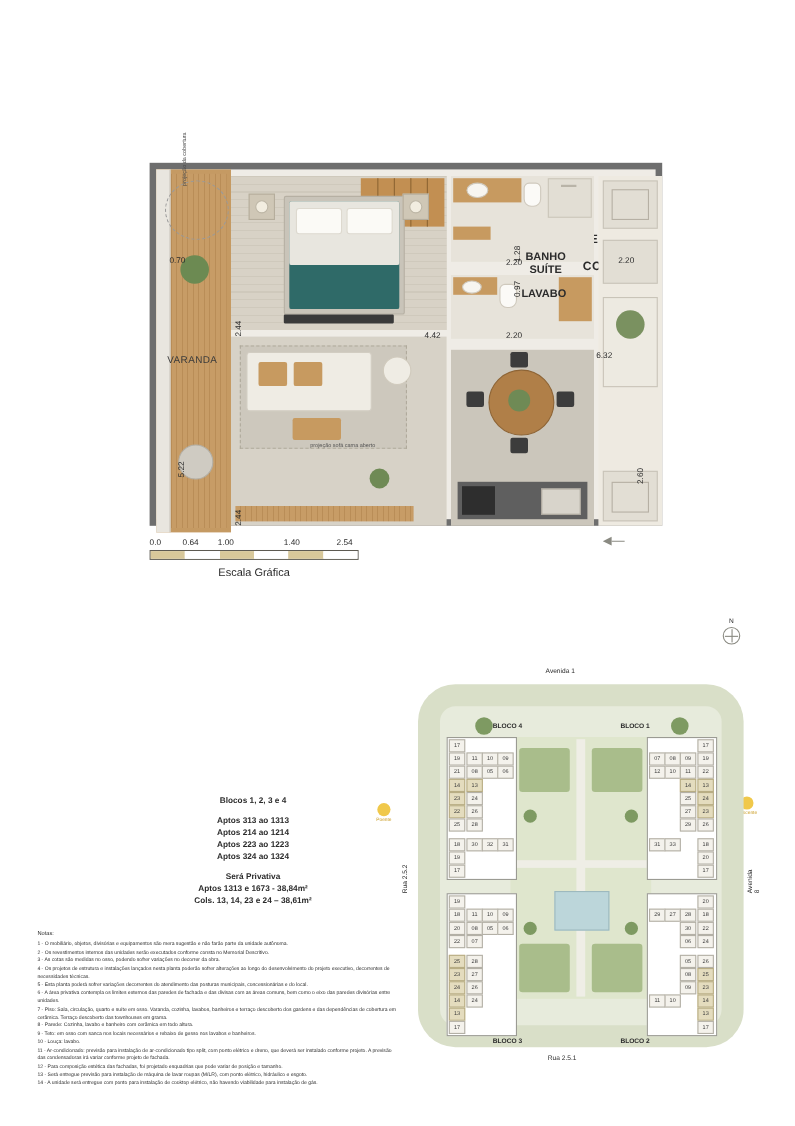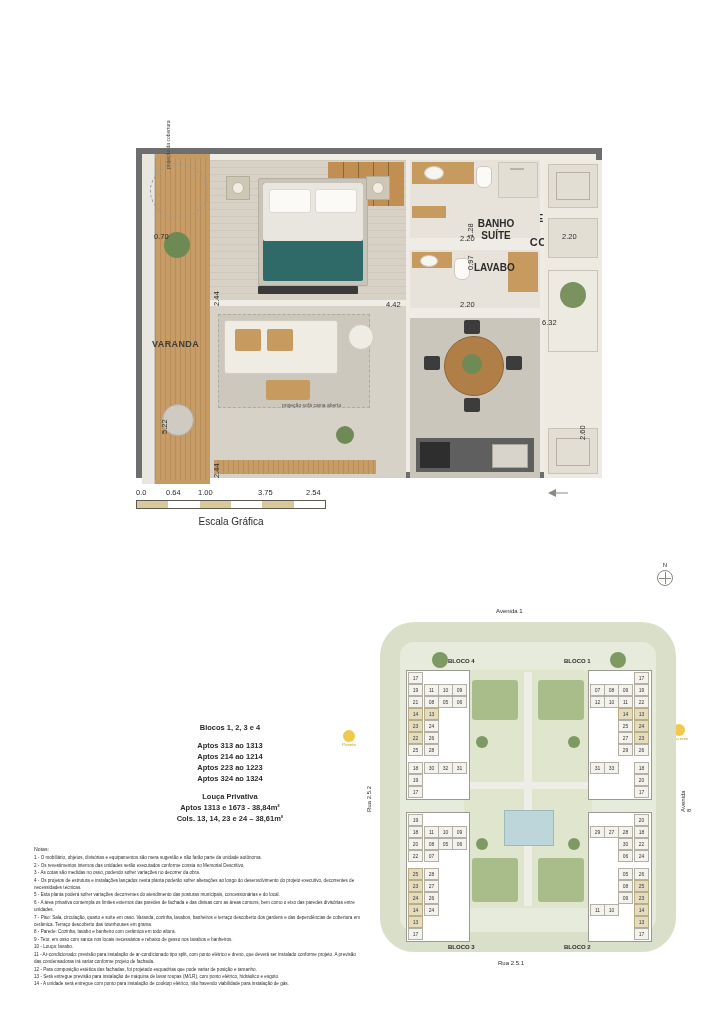--- a/index.html
+++ b/index.html
@@ -8,21 +8,21 @@
   
   #floorplan{position:absolute;left:136px;top:148px;width:466px;height:330px;}
   .fp-outer{position:absolute;inset:0;background:#6e6e6e;}
   .fp-inner{position:absolute;left:6px;top:6px;right:6px;bottom:6px;background:#efece6;}
 
   
   .varanda{position:absolute;left:0;top:0;width:68px;height:330px;background:#c59a63;}
   .varanda .deck{position:absolute;left:4px;top:4px;right:4px;bottom:4px;background:
      repeating-linear-gradient(90deg,#c79c66 0px,#c79c66 4px,#b98d57 4px,#b98d57 5px);}
   .varanda .railing{position:absolute;left:0;top:0;width:12px;height:330px;background:#e9e6df;border-right:1px solid #cdc9c0;}
-  .varanda-label{position:absolute;left:10px;top:168px;font-size:9px;font-weight:bold;letter-spacing:.4px;color:#3b3b3b;margin-top:17px;}
+  .varanda-label{position:absolute;left:10px;top:168px;font-size:9px;font-weight:normal;letter-spacing:.4px;color:#3b3b3b;}
 
   
   .suite{position:absolute;left:68px;top:6px;width:196px;height:140px;background:#d9d4c9;}
   .suite .floor{position:absolute;inset:0;background:
      repeating-linear-gradient(0deg,#d8d2c6 0px,#d8d2c6 6px,#cfc9bc 6px,#cfc9bc 7px);}
   .bed{position:absolute;left:48px;top:18px;width:108px;height:106px;background:#c9c4b9;border:1px solid #b6b0a3;border-radius:2px;}
   .bed .mattress{position:absolute;left:4px;top:4px;right:4px;bottom:4px;background:#2f6a68;border-radius:2px;}
   .bed .duvet{position:absolute;left:4px;top:4px;right:4px;height:58px;background:#e8e6df;border-radius:2px;}
   .bed .pillow{position:absolute;top:10px;width:40px;height:22px;background:#fbfaf6;border:1px solid #ddd9cf;border-radius:3px;}
   .bed .pillow.l{left:10px;} .bed .pillow.r{right:10px;}
@@ -175,21 +175,21 @@
 
     <div class="banho">
       <div class="tile"></div>
       <div class="counter" style="left:2px;top:2px;width:62px;height:22px;"></div>
       <div class="sinkbowl" style="left:14px;top:6px;width:18px;height:12px;"></div>
       <div class="toilet" style="left:66px;top:6px;"></div>
       <div class="shower" style="left:88px;top:2px;width:38px;height:34px;"></div>
       <div style="position:absolute;left:100px;top:8px;width:14px;height:2px;background:#b9b4a8;"></div>
       <div class="counter" style="left:2px;top:46px;width:34px;height:12px;"></div>
     </div>
-    <div class="banho-label" style="left:318px;top:64px;width:72px;">
+    <div class="banho-label" style="left:318px;top:74px;width:72px;">
       <span>BANHO</span><br>
       <span>SUÍTE</span>
     </div>
 
     <div class="lavabo">
       <div class="tile"></div>
       <div class="counter" style="left:2px;top:2px;width:40px;height:16px;"></div>
       <div class="toilet" style="left:44px;top:8px;"></div>
       <div class="counter" style="right:2px;top:2px;width:30px;height:40px;"></div>
       <div class="sinkbowl" style="left:10px;top:5px;width:16px;height:10px;"></div>
@@ -254,21 +254,21 @@
       <polygon points="0,5 8,1 8,9" fill="#8a8a82"></polygon>
       <line x1="8" y1="5" x2="20" y2="5" stroke="#8a8a82" stroke-width="1"></line>
     </svg>
 </div>
 
 <div id="scalebar">
   <div class="sb-ticks">
     <span style="left:0">0.0</span>
     <span style="left:30px">0.64</span>
     <span style="left:62px">1.00</span>
-    <span style="left:122px">3.75</span>
+    <span style="left:122px">1.40</span>
     <span style="left:170px">2.54</span>
   </div>
   <div class="sb-bar">
     <i></i>
       <i></i>
       <i></i>
       <i></i>
       <i></i>
       <i></i>
   </div>
@@ -276,21 +276,21 @@
 </div>
 
 <div id="blocksinfo">
   <div>Blocos 1, 2, 3 e 4</div>
   <div class="gap"></div>
   <div>Aptos 313 ao 1313</div>
   <div>Aptos 214 ao 1214</div>
   <div>Aptos 223 ao 1223</div>
   <div>Aptos 324 ao 1324</div>
   <div class="gap"></div>
-  <div>Louça Privativa</div>
+  <div>Será Privativa</div>
   <div>Aptos 1313 e 1673 - 38,84m²</div>
   <div>Cols. 13, 14, 23 e 24 – 38,61m²</div>
 </div>
 
 <div id="notes">
   <div class="nt-title">Notas:</div>
   <div>1 - O mobiliário, objetos, divisórias e equipamentos são mera sugestão e não farão parte da unidade autônoma.</div>
   <div>2 - Os revestimentos internos das unidades serão executados conforme consta no Memorial Descritivo.</div>
   <div>3 - As cotas são medidas no osso, podendo sofrer variações no decorrer da obra.</div>
   <div>4 - Os projetos de estrutura e instalações lançados nesta planta poderão sofrer alterações ao longo do desenvolvimento do projeto executivo, decorrentes de necessidades técnicas.</div>

